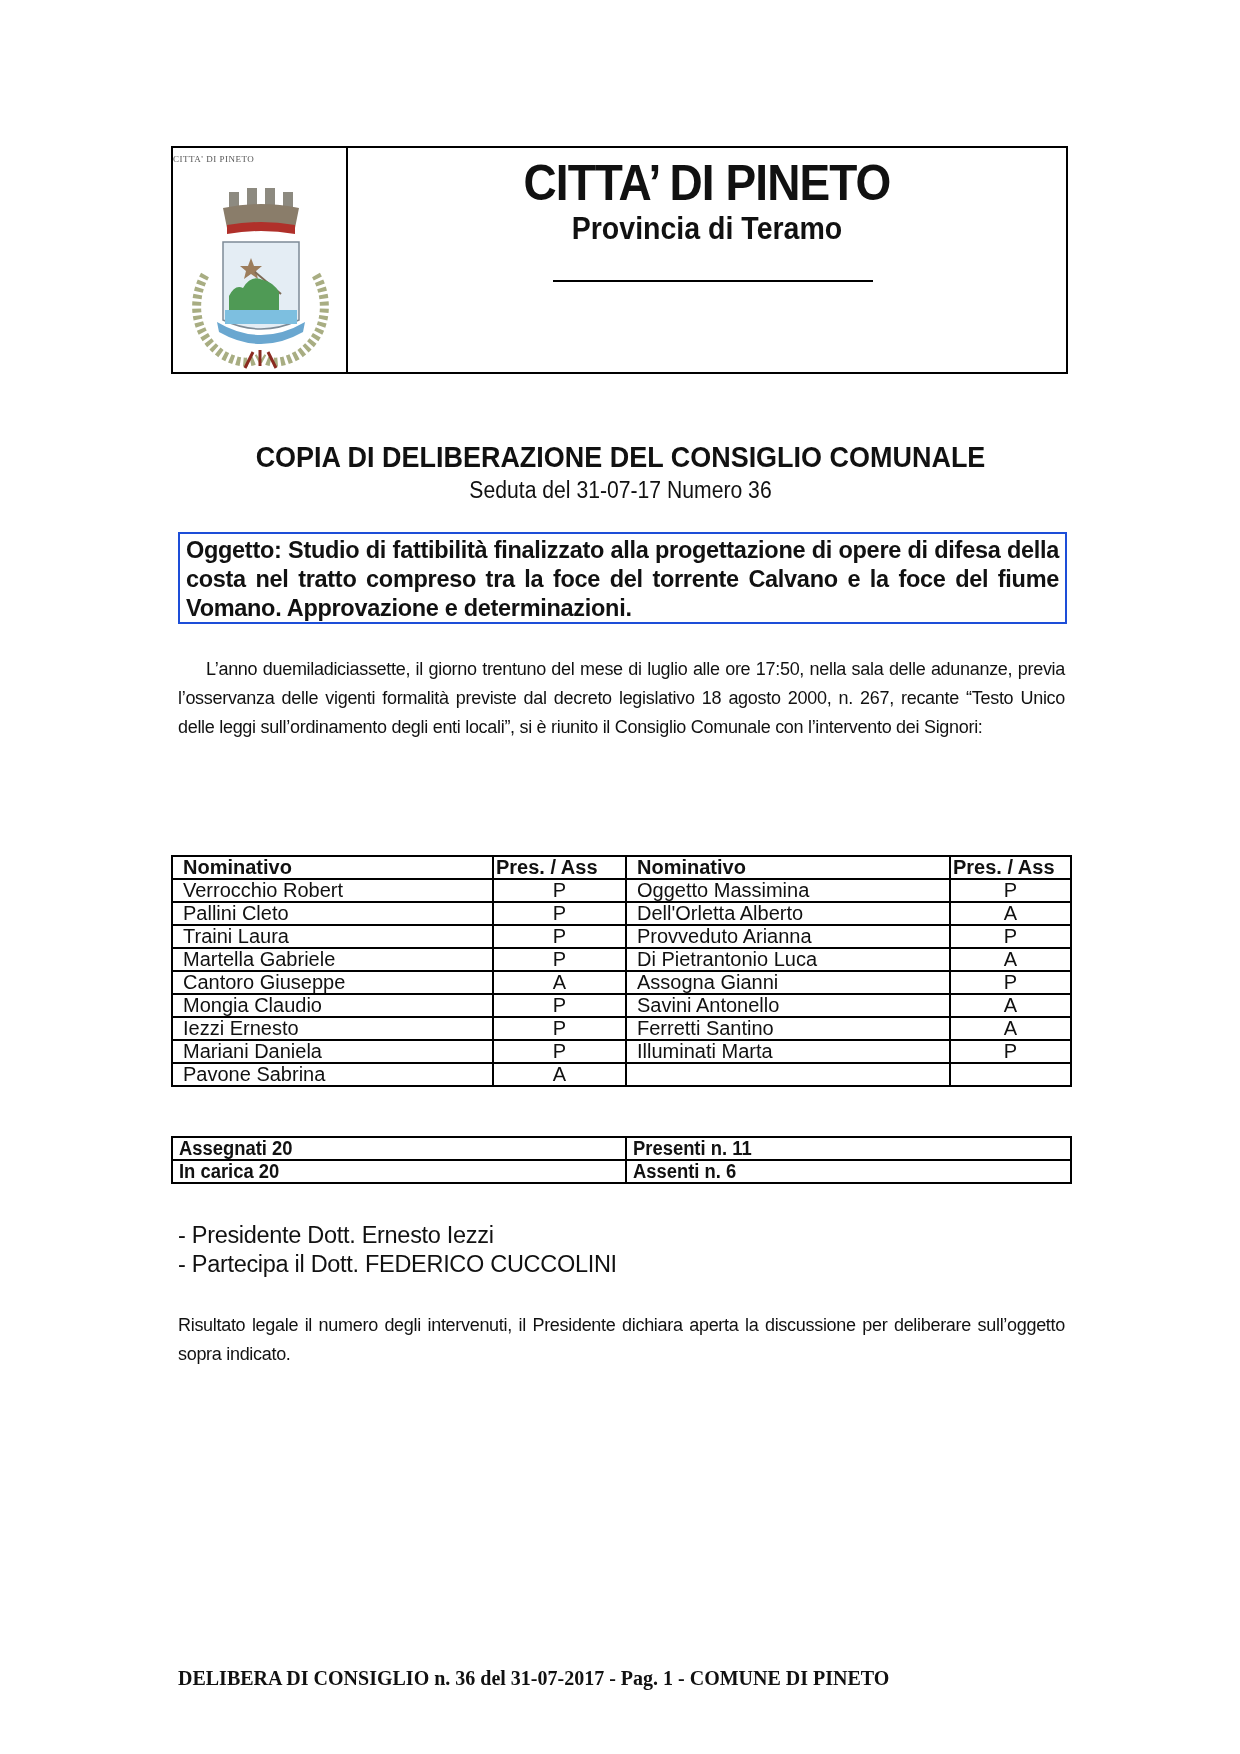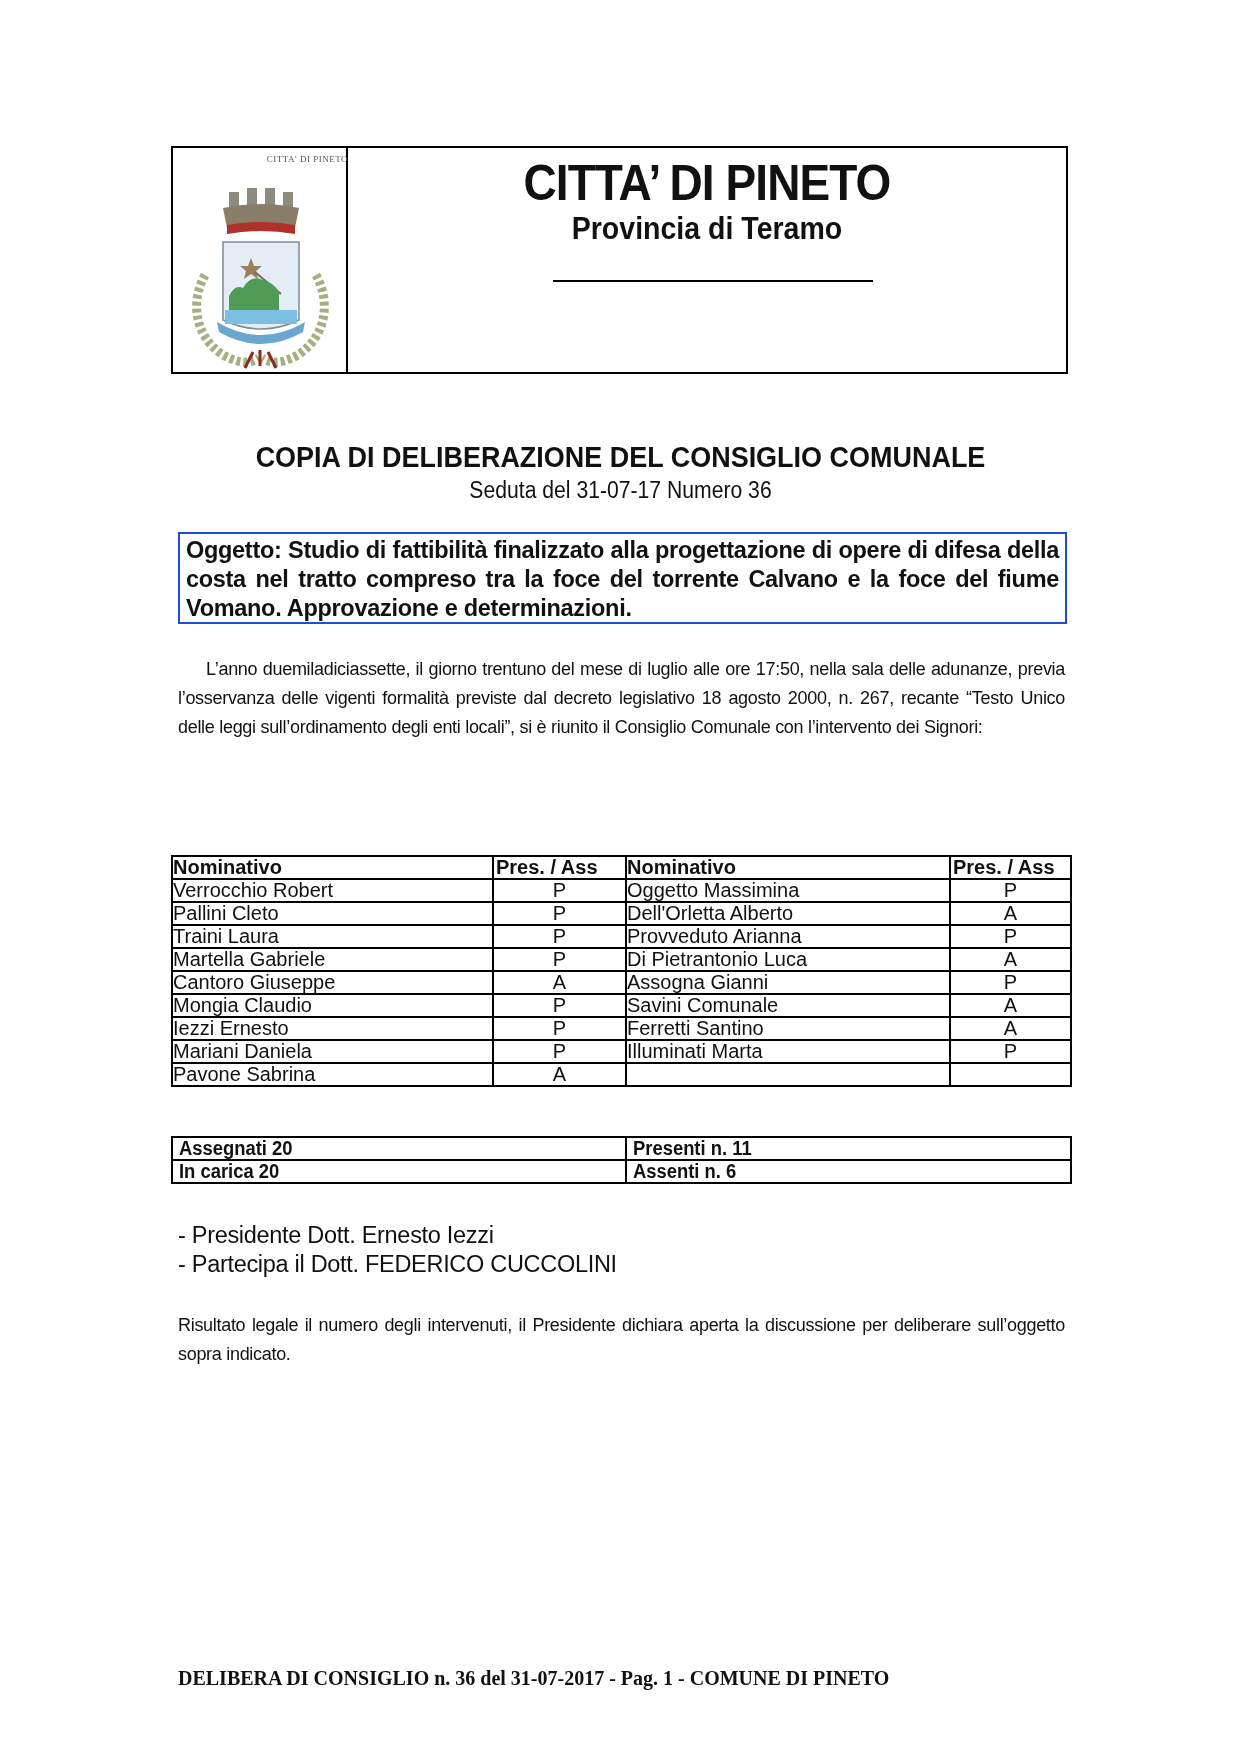--- a/index.html
+++ b/index.html
@@ -2,21 +2,21 @@
 <html><head>
 <meta charset="utf-8">
 <style>
   html, body { margin: 0; padding: 0; background: #ffffff; }
   body { width: 1240px; height: 1754px; position: relative; overflow: hidden; color: #111; font-family: "Liberation Sans", sans-serif; }
   .abs { position: absolute; }
 
   
   #header-box { left: 171px; top: 146px; width: 897px; height: 228px; border: 2px solid #000; box-sizing: border-box; }
   #logo-cell { left: 0; top: 0; width: 175px; height: 100%; border-right: 2px solid #000; box-sizing: border-box; }
-  #logo-caption { left: 0; top: 6px; width: 175px; text-align: right; font-family: "Liberation Serif", serif; font-size: 9px; letter-spacing: 0.5px; color: #555; }
+  #logo-caption { left: 0; top: 6px; width: 175px; text-align: left; font-family: "Liberation Serif", serif; font-size: 9px; letter-spacing: 0.5px; color: #555; }
   #crest { left: 10px; top: 22px; width: 155px; height: 200px; }
   #title-cell { left: 175px; top: 0; right: 0; height: 100%; text-align: center; }
   #city-title { left: 0; right: 0; top: 6px; font-size: 50px; font-weight: bold; letter-spacing: -1px; transform: scaleX(0.92); }
   #province { left: 0; right: 0; top: 63px; font-size: 31px; font-weight: bold; transform: scaleX(0.92); }
   #title-rule { left: 205px; width: 320px; top: 132px; height: 2px; background: #000; }
 
   
   #doc-title { left: 171px; width: 899px; top: 441px; text-align: center; font-size: 29px; font-weight: bold; transform: scaleX(0.93); }
   #doc-subtitle { left: 171px; width: 899px; top: 477px; text-align: center; font-size: 23px; transform: scaleX(0.92); }
 
@@ -24,21 +24,21 @@
   #subject-box { left: 178px; top: 532px; width: 889px; height: 92px; border: 2px solid #1d4ed8; box-sizing: border-box; padding: 2px 6px 0 6px; }
   #subject-text { font-size: 23.5px; font-weight: bold; line-height: 29px; text-align: justify; text-align-last: left; letter-spacing: -0.3px; }
 
   
   .para { left: 178px; width: 887px; font-size: 18px; line-height: 28.8px; text-align: justify; letter-spacing: -0.3px; }
   #intro-para { top: 655px; text-indent: 28px; }
 
   
   table { border-collapse: collapse; position: absolute; table-layout: fixed; }
   #attendance-table { left: 171px; top: 855px; width: 899px; }
-  #attendance-table td, #attendance-table th { border: 2px solid #000; height: 21px; padding: 0 0; font-size: 20px; line-height: 21px; white-space: nowrap; overflow: hidden; }
+  #attendance-table td, #attendance-table th { border: 2px solid #000; height: 21px; padding: 0 10px; font-size: 20px; line-height: 21px; white-space: nowrap; overflow: hidden; }
   #attendance-table th { font-weight: bold; text-align: left; }
   #attendance-table th.pa { padding: 0 2px; }
   #attendance-table td.pa { text-align: center; }
   #summary-table { left: 171px; top: 1136px; width: 899px; }
   #summary-table td { border: 2px solid #000; height: 21px; padding: 0 6px; font-size: 20px; font-weight: bold; line-height: 21px; }
   #summary-table td span { display: inline-block; transform: scaleX(0.92); transform-origin: left; }
 
   .line { left: 178px; font-size: 23.5px; letter-spacing: -0.3px; }
   #president-line { top: 1222px; }
   #participant-line { top: 1251px; }
@@ -135,21 +135,21 @@
     </tr>
     <tr>
       <td>Cantoro Giuseppe</td>
       <td class="pa">A</td>
       <td>Assogna Gianni</td>
       <td class="pa">P</td>
     </tr>
     <tr>
       <td>Mongia Claudio</td>
       <td class="pa">P</td>
-      <td>Savini Comunale</td>
+      <td>Savini Antonello</td>
       <td class="pa">A</td>
     </tr>
     <tr>
       <td>Iezzi Ernesto</td>
       <td class="pa">P</td>
       <td>Ferretti Santino</td>
       <td class="pa">A</td>
     </tr>
     <tr>
       <td>Mariani Daniela</td>

